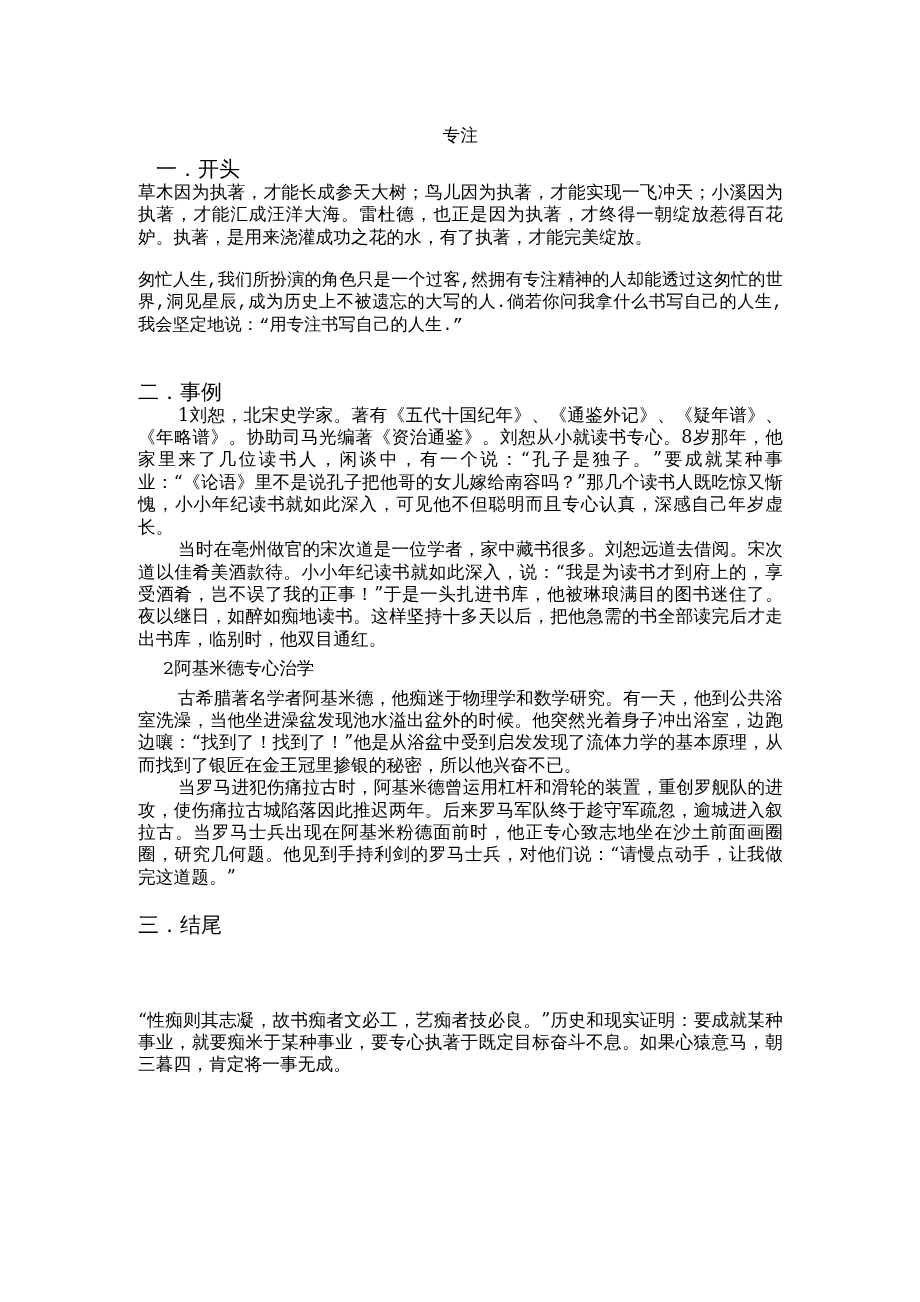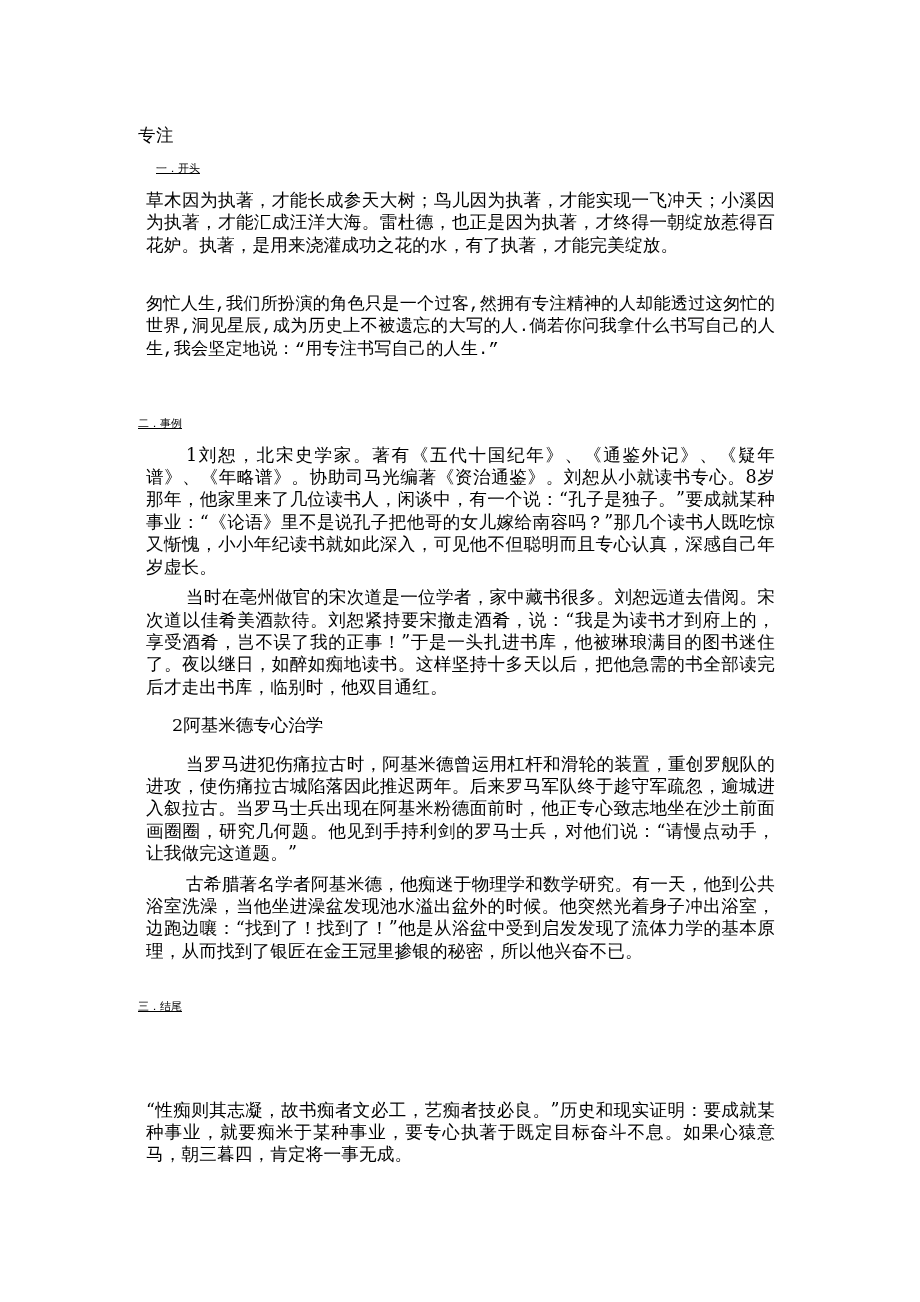--- a/index.html
+++ b/index.html
@@ -27,68 +27,67 @@
 
   
   .content {
     position: absolute;
     left: 138px;
     top: 0;
     width: 645px;
   }
 
   .doc-title {
-    text-align: left;
+    text-align: center;
     font-size: 17.5px;
     line-height: 22.4px;
     margin: 0;
     padding-top: 124px;
     letter-spacing: 0.5px;
     font-weight: normal;
     font-family: "DejaVu Serif", "Liberation Serif", serif;
   }
 
   .section-heading {
-    font-size: 11px;
+    font-size: 21px;
     line-height: 22.4px;
     margin: 0;
     font-weight: normal;
     white-space: pre;
-    text-decoration: underline;
   }
 
   .section-heading.indent-1 {
     text-indent: 18px;
   }
 
   .para {
     font-size: 17.6px;
     line-height: 22.4px;
-    margin: 8px;
+    margin: 0;
     text-align: justify;
     text-justify: inter-character;
     letter-spacing: 0.15px;
     word-break: break-all;
   }
 
   .para.indent-2 {
     text-indent: 40px;
   }
 
   
   .para.alt-face {
     font-family: Liberation Mono, monospace;
     font-size: 17.2px;
     letter-spacing: 0.1px;
   }
 
   .subheading {
     font-size: 17.5px;
     line-height: 22.4px;
-    margin: 16px;
+    margin: 7px;
     font-weight: normal;
     text-indent: 18px;
   }
 
   .gap-sm { height: 22px; }
   .gap-md { height: 26px; }
   .gap-lg { height: 44px; }
   .gap-xl { height: 72px; }
 
   .spacer-title { height: 12px; }
@@ -110,27 +109,27 @@
     <div class="gap-sm"></div>
 
     <div class="para alt-face">匆忙人生,我们所扮演的角色只是一个过客,然拥有专注精神的人却能透过这匆忙的世界,洞见星辰,成为历史上不被遗忘的大写的人.倘若你问我拿什么书写自己的人生,我会坚定地说：“用专注书写自己的人生.”</div>
 
     <div class="gap-lg"></div>
 
     <div class="section-heading">二．事例</div>
 
     <div class="para indent-2">1刘恕，北宋史学家。著有《五代十国纪年》、《通鉴外记》、《疑年谱》、《年略谱》。协助司马光编著《资治通鉴》。刘恕从小就读书专心。8岁那年，他家里来了几位读书人，闲谈中，有一个说：“孔子是独子。”要成就某种事业：“《论语》里不是说孔子把他哥的女儿嫁给南容吗？”那几个读书人既吃惊又惭愧，小小年纪读书就如此深入，可见他不但聪明而且专心认真，深感自己年岁虚长。</div>
 
-    <div class="para indent-2">当时在亳州做官的宋次道是一位学者，家中藏书很多。刘恕远道去借阅。宋次道以佳肴美酒款待。刘恕紧持要宋撤走酒肴，说：“我是为读书才到府上的，享受酒肴，岂不误了我的正事！”于是一头扎进书库，他被琳琅满目的图书迷住了。夜以继日，如醉如痴地读书。这样坚持十多天以后，把他急需的书全部读完后才走出书库，临别时，他双目通红。</div>
+    <div class="para indent-2">当时在亳州做官的宋次道是一位学者，家中藏书很多。刘恕远道去借阅。宋次道以佳肴美酒款待。小小年纪读书就如此深入，说：“我是为读书才到府上的，享受酒肴，岂不误了我的正事！”于是一头扎进书库，他被琳琅满目的图书迷住了。夜以继日，如醉如痴地读书。这样坚持十多天以后，把他急需的书全部读完后才走出书库，临别时，他双目通红。</div>
 
     <div class="subheading">2阿基米德专心治学</div>
 
+    <div class="para indent-2">古希腊著名学者阿基米德，他痴迷于物理学和数学研究。有一天，他到公共浴室洗澡，当他坐进澡盆发现池水溢出盆外的时候。他突然光着身子冲出浴室，边跑边嚷：“找到了！找到了！”他是从浴盆中受到启发发现了流体力学的基本原理，从而找到了银匠在金王冠里掺银的秘密，所以他兴奋不已。</div>
+
     <div class="para indent-2">当罗马进犯伤痛拉古时，阿基米德曾运用杠杆和滑轮的装置，重创罗舰队的进攻，使伤痛拉古城陷落因此推迟两年。后来罗马军队终于趁守军疏忽，逾城进入叙拉古。当罗马士兵出现在阿基米粉德面前时，他正专心致志地坐在沙土前面画圈圈，研究几何题。他见到手持利剑的罗马士兵，对他们说：“请慢点动手，让我做完这道题。”</div>
-
-    <div class="para indent-2">古希腊著名学者阿基米德，他痴迷于物理学和数学研究。有一天，他到公共浴室洗澡，当他坐进澡盆发现池水溢出盆外的时候。他突然光着身子冲出浴室，边跑边嚷：“找到了！找到了！”他是从浴盆中受到启发发现了流体力学的基本原理，从而找到了银匠在金王冠里掺银的秘密，所以他兴奋不已。</div>
 
     <div class="gap-md"></div>
 
     <div class="section-heading">三．结尾</div>
 
 
     <div class="gap-xl"></div>
 
     <div class="para">“性痴则其志凝，故书痴者文必工，艺痴者技必良。”历史和现实证明：要成就某种事业，就要痴米于某种事业，要专心执著于既定目标奋斗不息。如果心猿意马，朝三暮四，肯定将一事无成。</div>
 

